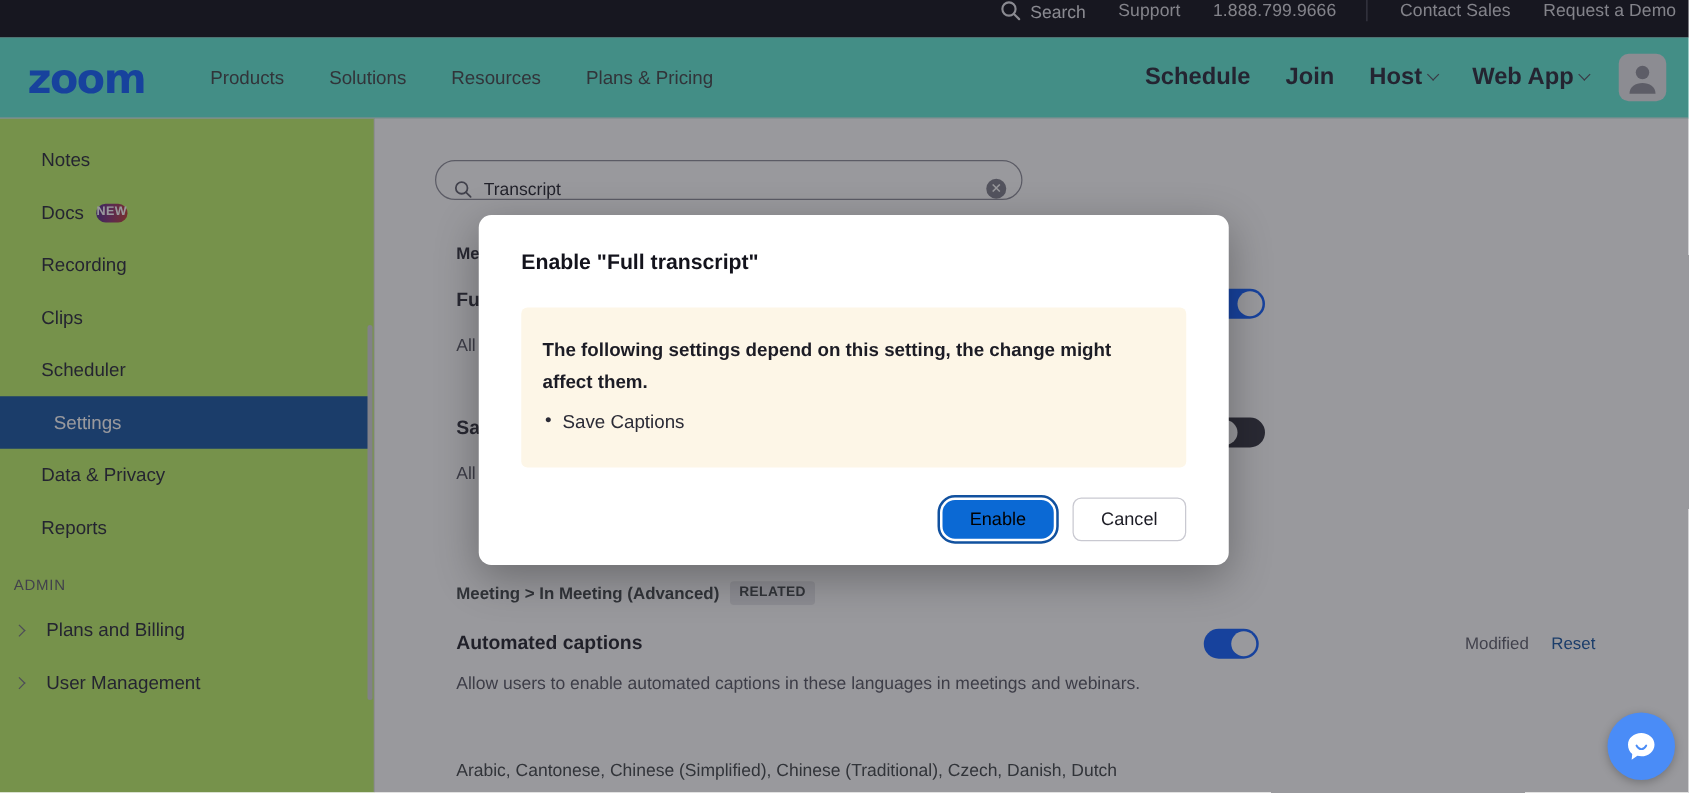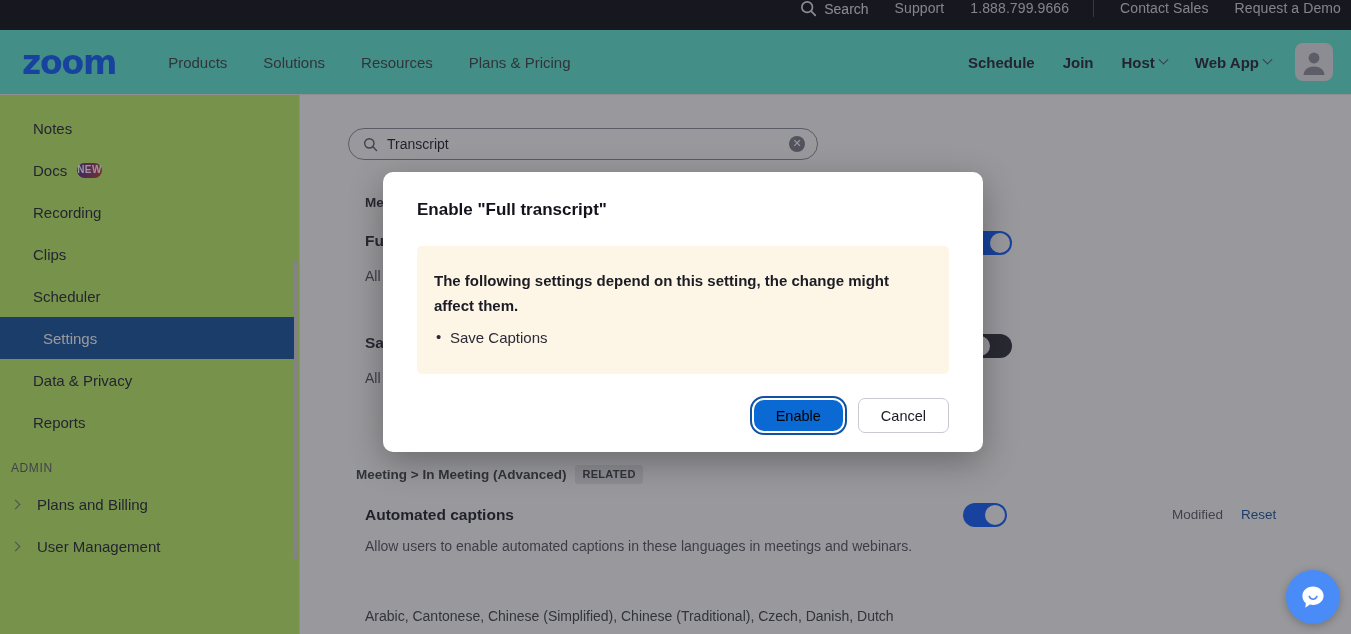--- a/index.html
+++ b/index.html
@@ -66,21 +66,21 @@
     font-size: 15px;
     color: #3c4043;
     margin: 0 18px;
     white-space: nowrap;
   }
   .nav-right {
     margin-left: auto;
     display: flex; align-items: center;
   }
   .nav-right .nav-strong {
-    font-size: 15px; font-weight: 700; color: #232333;
+    font-size: 19px; font-weight: 700; color: #232333;
     margin-left: 28px; white-space: nowrap;
     display: inline-flex; align-items: center; gap: 5px;
   }
   .caret {
     display: inline-block;
     width: 7px; height: 7px;
     border-right: 1.6px solid #4b4b58;
     border-bottom: 1.6px solid #4b4b58;
     transform: rotate(45deg) translate(-2px,-2px);
   }
@@ -160,21 +160,21 @@
     width: 1051px; height: 539px;
     background: #ffffff;
     overflow: hidden;
   }
   .search-wrap {
     position: absolute;
     left: 48px; top: 33px;
     width: 470px; height: 32px;
     border: 1px solid #8b8b96;
     border-radius: 16px;
-    display: flex; align-items: center;
+    display: flex; align-items: flex-end;
     padding: 0 12px 0 14px;
     background: #fff;
   }
   .search-wrap .s-val {
     font-size: 14px; color: #1c1c25;
     margin-left: 9px; flex: 1;
   }
   .clear-x {
     width: 16px; height: 16px;
     border-radius: 50%;
@@ -434,21 +434,21 @@
     <div class="set-title hidden-behind" style="left:65px; top:239px;">Sa</div>
     <div class="set-desc" style="left:65px; top:272px;">All</div>
 
     <div class="toggle on" style="left:668px; top:136px;">
         <span class="knob"></span>
       </div>
     <div class="toggle off" style="left:668px; top:239px;">
         <span class="knob"></span>
       </div>
 
-    <div class="crumb-row" style="left:56px; top:370px;">
+    <div class="crumb-row" style="left:65px; top:370px;">
       <span>Meeting &gt; In Meeting (Advanced)</span>
       <span class="pill-related">RELATED</span>
     </div>
 
     <div class="set-title" style="left:65px; top:411px;">Automated captions</div>
 
     <div class="set-desc" style="left:65px; top:440px; width:560px;">Allow users to enable automated captions in these languages in meetings and webinars.</div>
 
     <div class="toggle on" style="left:663px; top:408px;">
       <span class="knob"></span>

